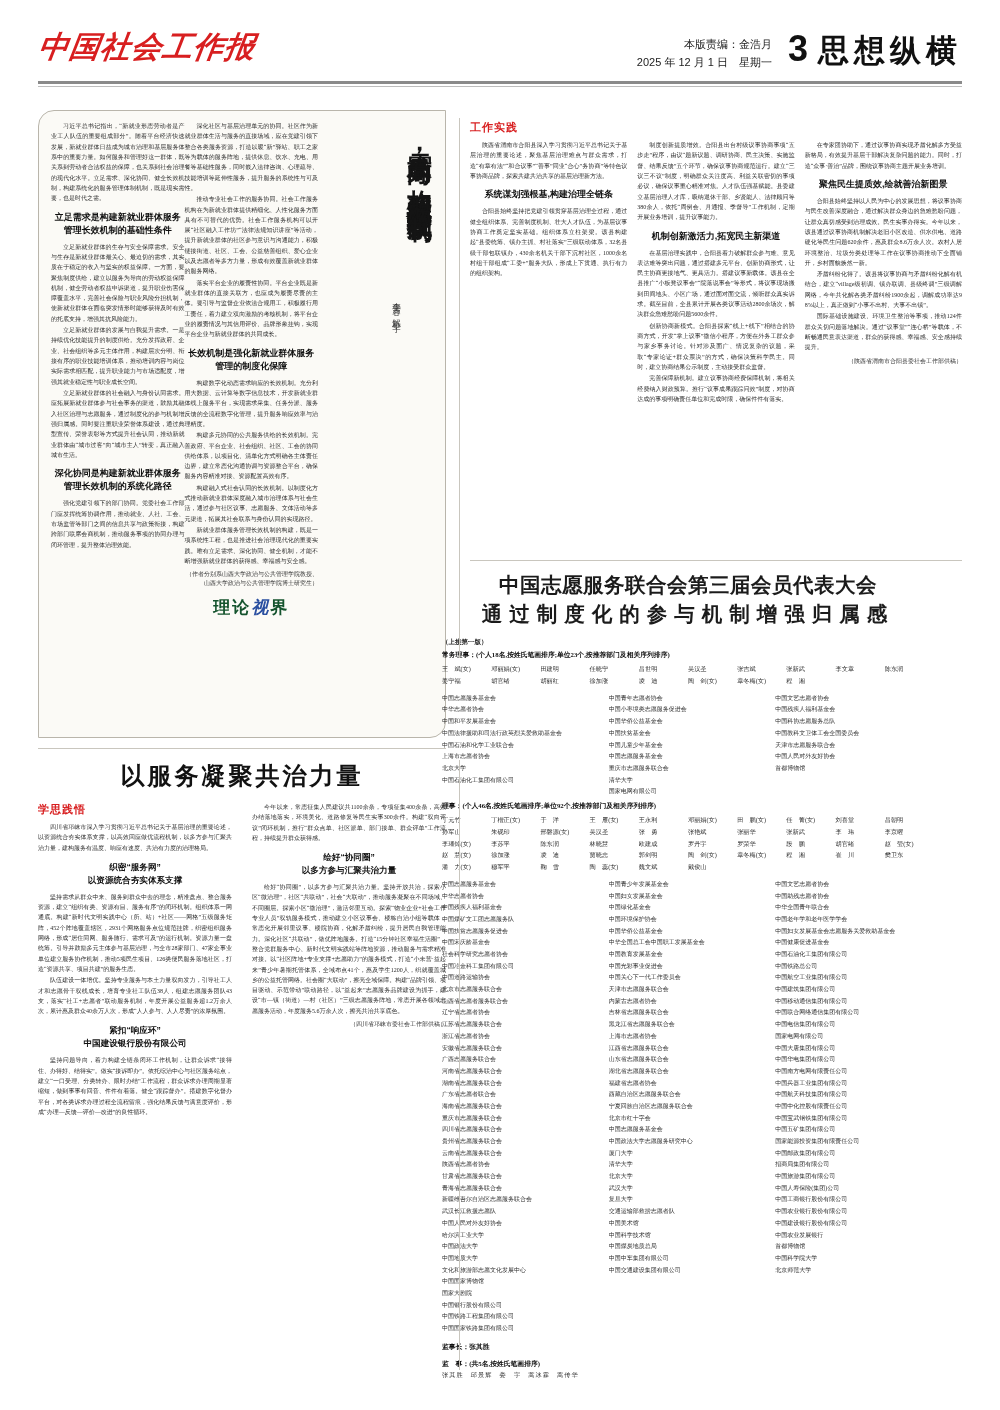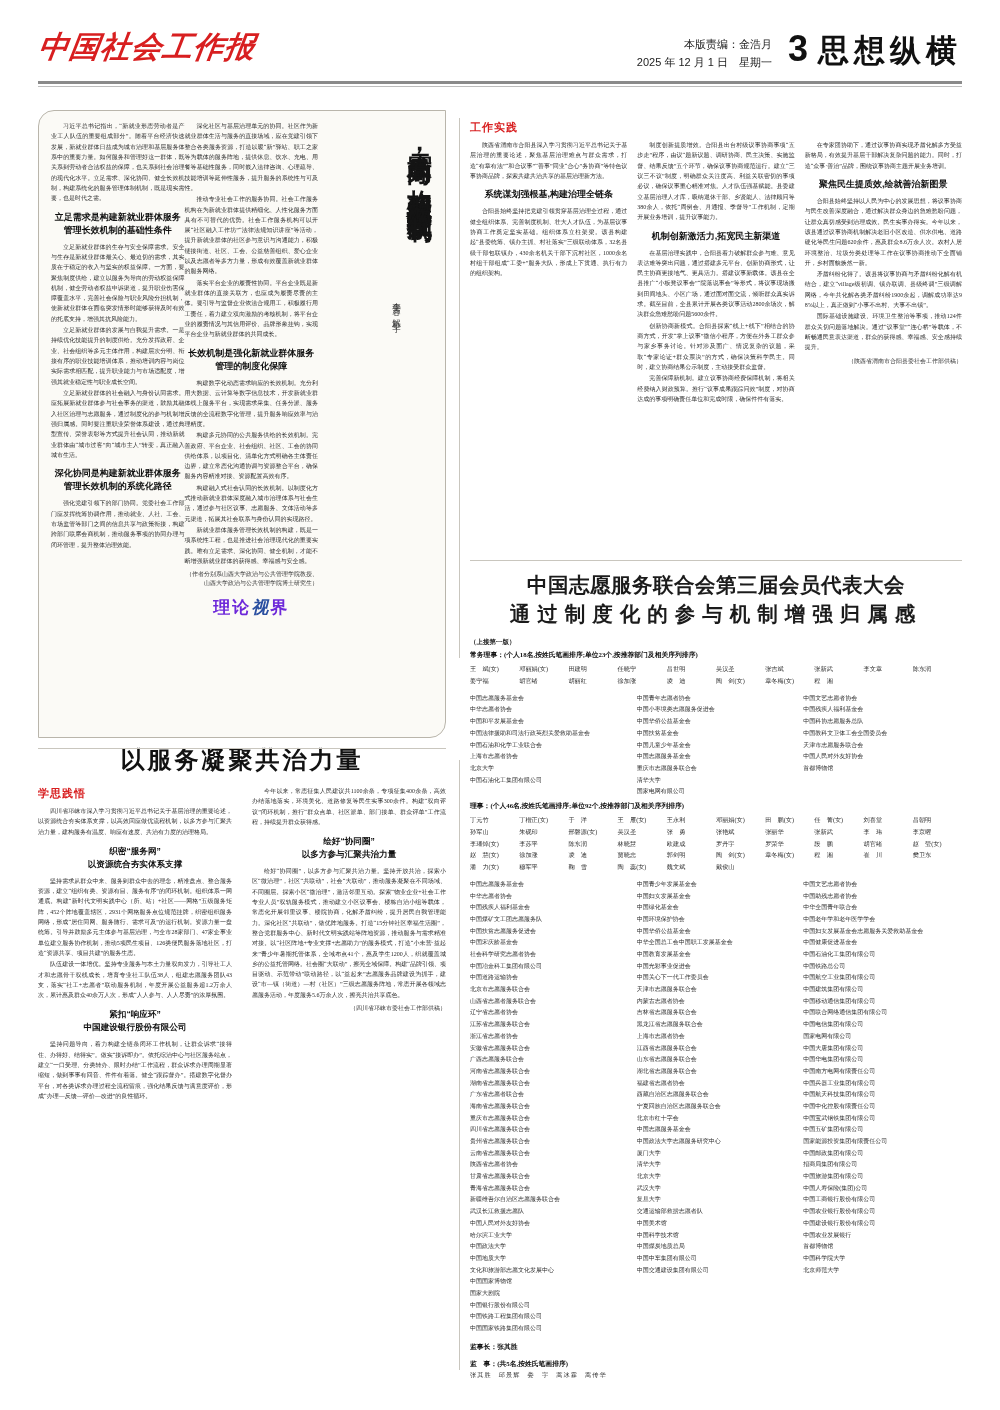--- a/index.html
+++ b/index.html
@@ -73,21 +73,21 @@
   .vauthors {
     writing-mode:vertical-rl; text-orientation:upright;
     font-size:8.5px; letter-spacing:2px; color:#333;
     margin-top:175px; margin-right:2px;
     height:170px;
   }
   .lt-cols { flex:1; display:flex; }
   .lt-col { flex:1; }
 
   
-  .art-left-mid { position:absolute; left:38px; top:744px; width:408px; height:610px; }
+  .art-left-mid { position:absolute; left:38px; top:760px; width:408px; height:610px; }
   .headline-mid {
     font-size:24px; font-weight:bold; text-align:center; letter-spacing:3px;
     color:#111; font-family:"Liberation Serif", serif; margin-bottom:10px;
   }
   .tag-red {
     color:#d81f20; font-weight:bold; font-size:11px; letter-spacing:1px;
     font-family:"Liberation Sans", sans-serif; margin-bottom:5px;
   }
   .mid-cols { display:flex; gap:20px; }
   .mid-col { flex:1; }
@@ -99,21 +99,21 @@
   
   .art-right-top { position:absolute; left:470px; top:120px; width:492px; height:430px; }
   .headline-rt {
     font-size:22px; font-weight:bold; text-align:center; letter-spacing:2px;
     color:#111; margin:12px 0 10px 0; font-family:"Liberation Serif", serif;
   }
   .rt-cols { display:flex; gap:10px; }
   .rt-col { flex:1; }
 
   
-  .art-right-bot { position:absolute; left:470px; top:570px; width:492px; height:800px; }
+  .art-right-bot { position:absolute; left:442px; top:570px; width:492px; height:800px; }
   .headline-rb {
     font-size:20.5px; font-weight:bold; text-align:center; color:#1b1b1b;
     font-family:"Liberation Sans", sans-serif; line-height:1.42; letter-spacing:0.5px;
   }
   .headline-rb .l2 { letter-spacing:7px; }
   .rb-cont { margin-top:10px; }
   .cont-from { font-size:6.5px; font-weight:bold; color:#222; margin-bottom:3px; }
   .roster-label { font-size:6.8px; font-weight:bold; color:#111; margin:3px 0 3px 0; }
   .name-grid { display:flex; flex-wrap:wrap; font-size:6.2px; color:#2b2b2b; line-height:1.9; }
   .name-grid span { width:10%; white-space:nowrap; }
@@ -124,21 +124,21 @@
     overflow:hidden; text-overflow:clip; }
   .tail-label { font-size:6.8px; font-weight:bold; margin-top:7px; color:#111; }
   .tail-names { font-size:6.2px; color:#2b2b2b; margin-top:2px; letter-spacing:1px; }
 
   
   .badge-theory {
     text-align:center; margin-top:8px;
     font-size:17px; font-weight:bold; letter-spacing:2px;
     font-family:"Liberation Serif", serif;
   }
-  .badge-theory .a { color:#6d28d9; }
+  .badge-theory .a { color:#14532d; }
   .badge-theory .b { color:#2a4fa0; font-style:italic; }
 </style>
 </head>
 <body>
 
 <div class="page">
 
   <div class="masthead">
     <div class="brand">中国社会工作报</div>
     <div class="masthead-right">

